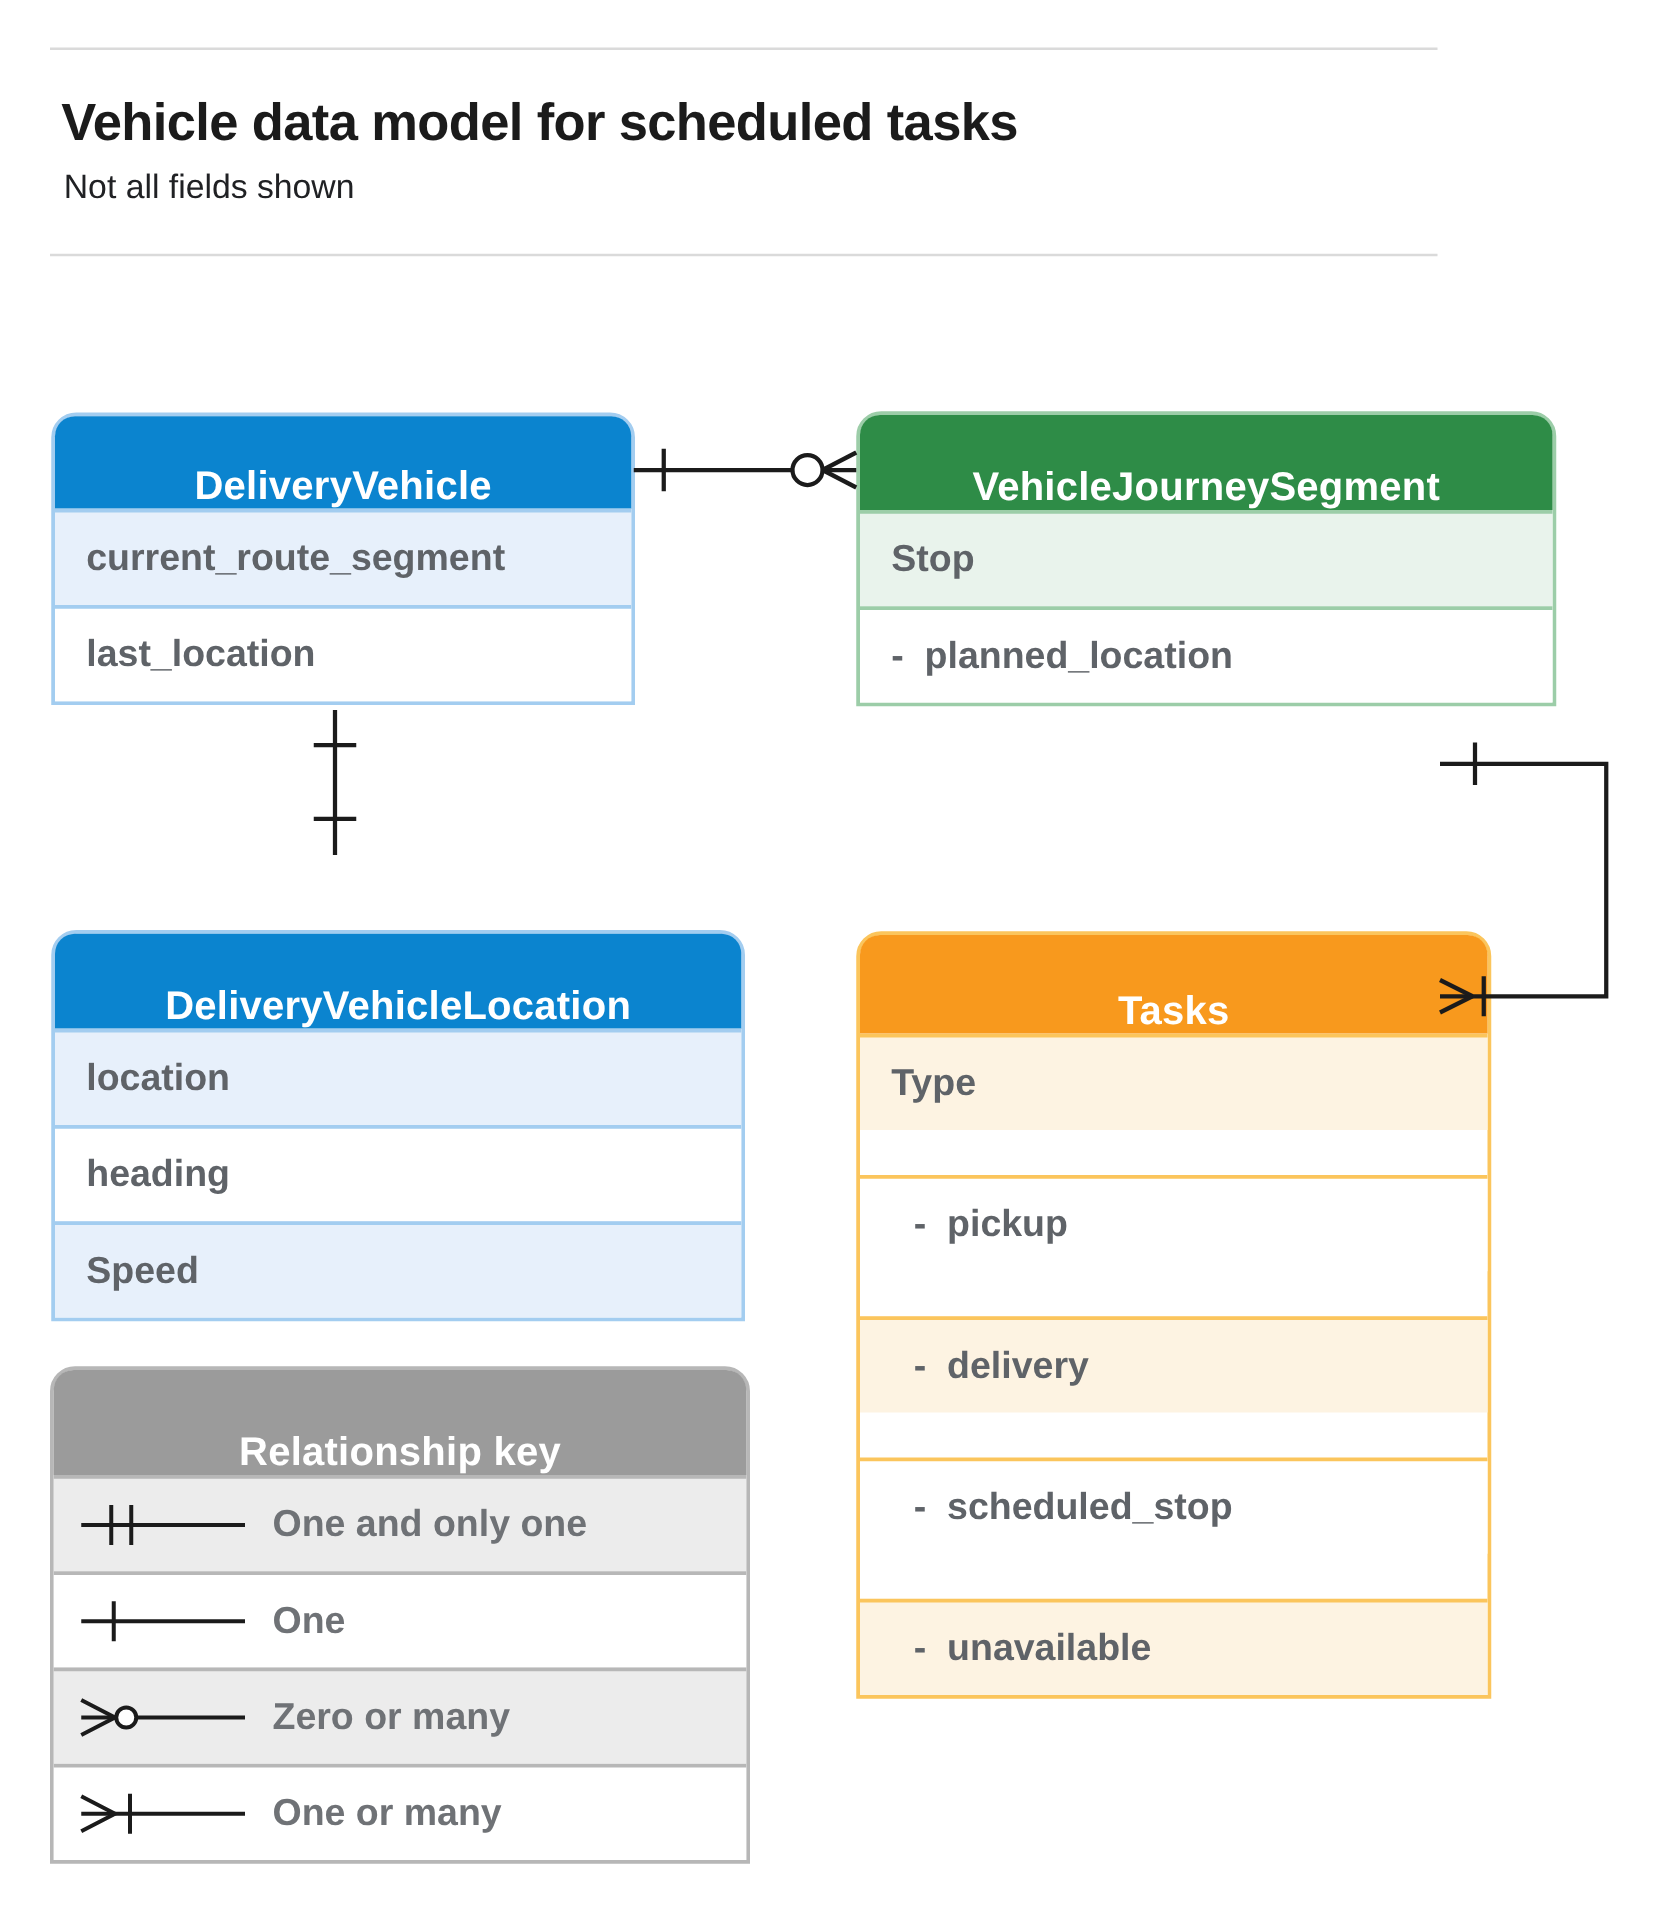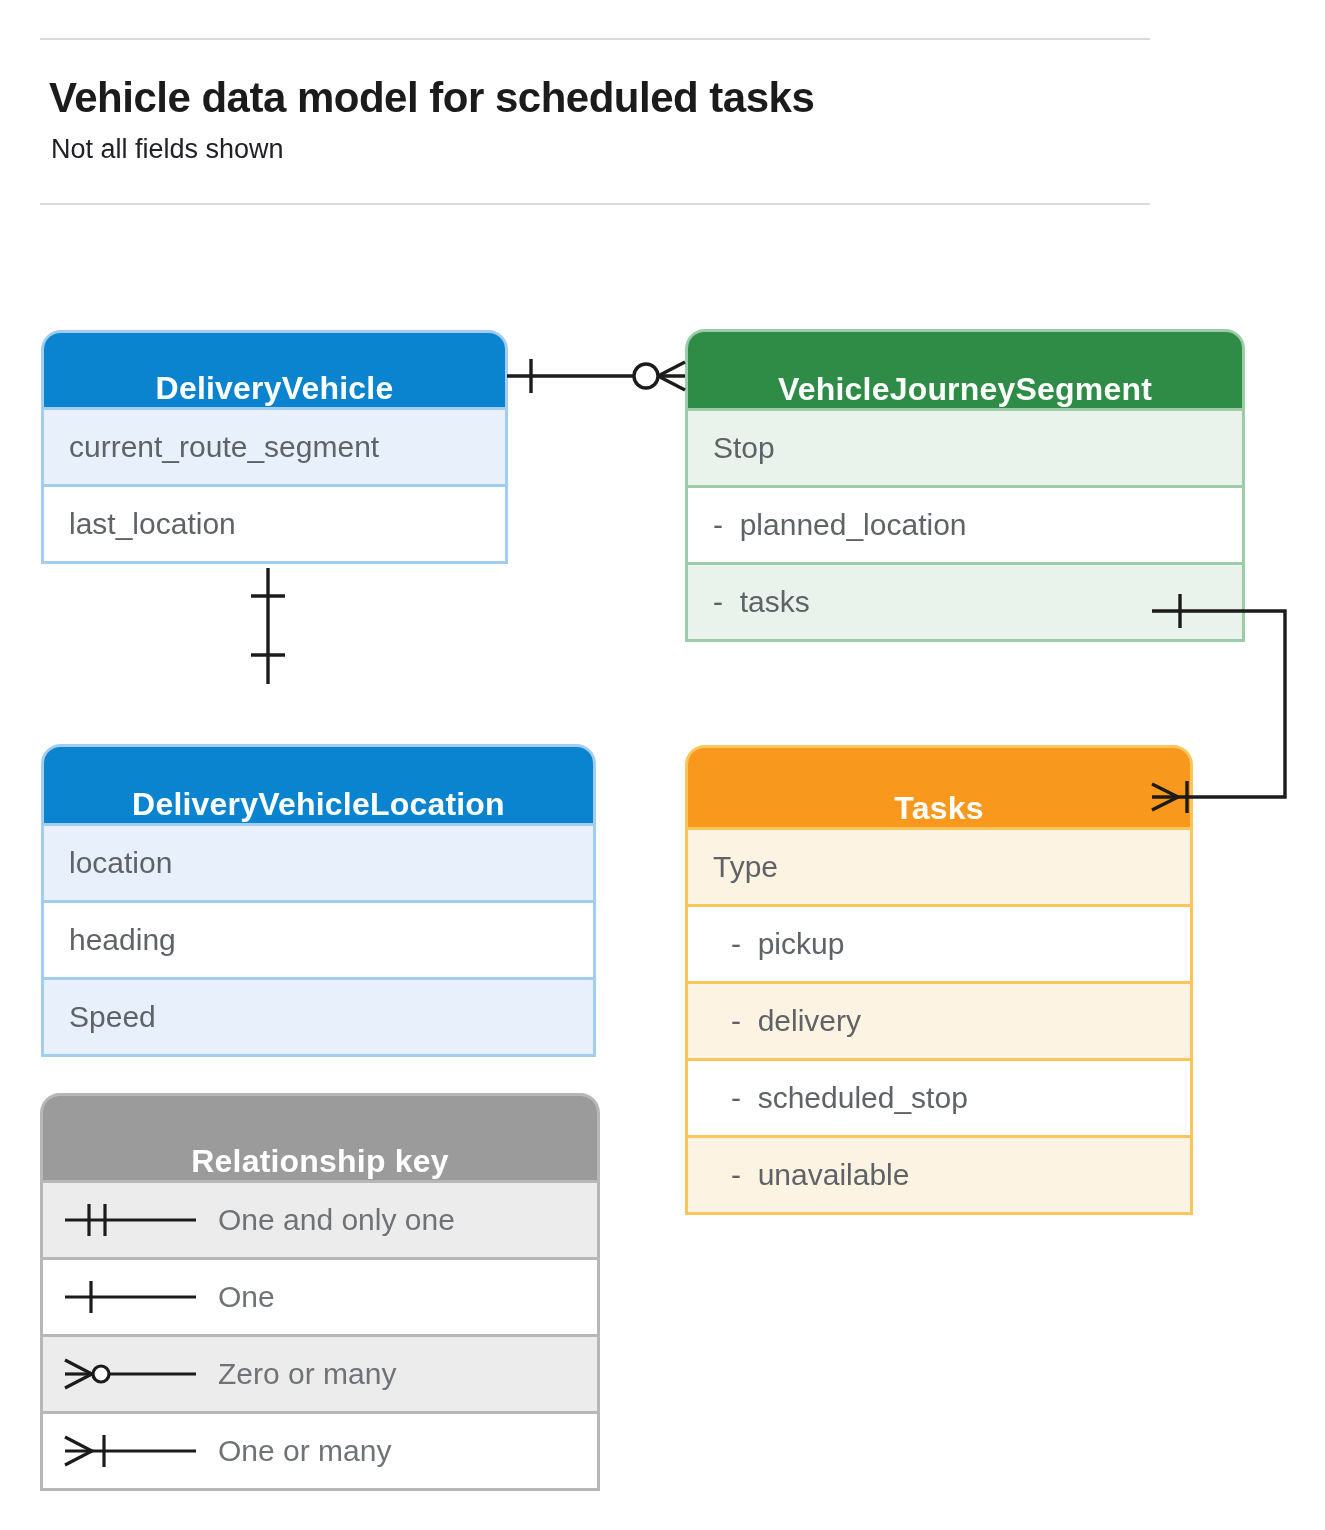--- a/index.html
+++ b/index.html
@@ -32,24 +32,24 @@
     border-radius:16px 16px 0 0;
     display:flex;align-items:flex-end;justify-content:center;
     color:#fff;font-size:32px;font-weight:bold;letter-spacing:0.2px;
   }
   .entity .row{
     height:77px;box-sizing:border-box;
     border-top:3px solid var(--border);
     display:flex;align-items:center;
     padding-left:25px;
     font-size:30px;color:#5f6368;
-    background:#fff;white-space:pre;
+    background:#fff;white-space:pre;font-weight:bold;
   }
   .entity .row:nth-of-type(odd){background:var(--tint);}
-  .entity .row.indented{padding-left:43px;}
+  .entity .row.indented{padding-left:43px;margin-top:36px;}
 
   .theme-blue{--header:#0b84cf;--border:#a3cdf0;--tint:#e7f0fb;}
   .theme-green{--header:#2e8c47;--border:#9ccda8;--tint:#e9f3ec;}
   .theme-orange{--header:#f8991d;--border:#fbc55c;--tint:#fdf3e2;}
   .theme-gray{--header:#9b9b9b;--border:#b7b7b7;--tint:#ececec;}
 
   #box-delivery-vehicle{left:41px;top:330px;width:467px;}
   #box-vehicle-journey-segment{left:685px;top:329px;width:560px;--hdr-h:76px;}
   #box-delivery-vehicle-location{left:41px;top:712px;width:555px;margin-top:32px;--hdr-h:76px;}
   #box-tasks{left:685px;top:745px;width:508px;--hdr-h:79px;}
@@ -87,23 +87,20 @@
 
 <section class="entity theme-green" id="box-vehicle-journey-segment">
   <header class="hdr">
     <span>VehicleJourneySegment</span>
   </header>
   <div class="row">
     <span class="field-label">Stop</span>
   </div>
   <div class="row">
     <span class="field-label">-  planned_location</span>
-  </div>
-  <div class="row">
-    <span class="field-label">-  tasks</span>
   </div>
 </section>
 
 <section class="entity theme-blue" id="box-delivery-vehicle-location">
   <header class="hdr">
     <span>DeliveryVehicleLocation</span>
   </header>
   <div class="row">
     <span class="field-label">location</span>
   </div>

